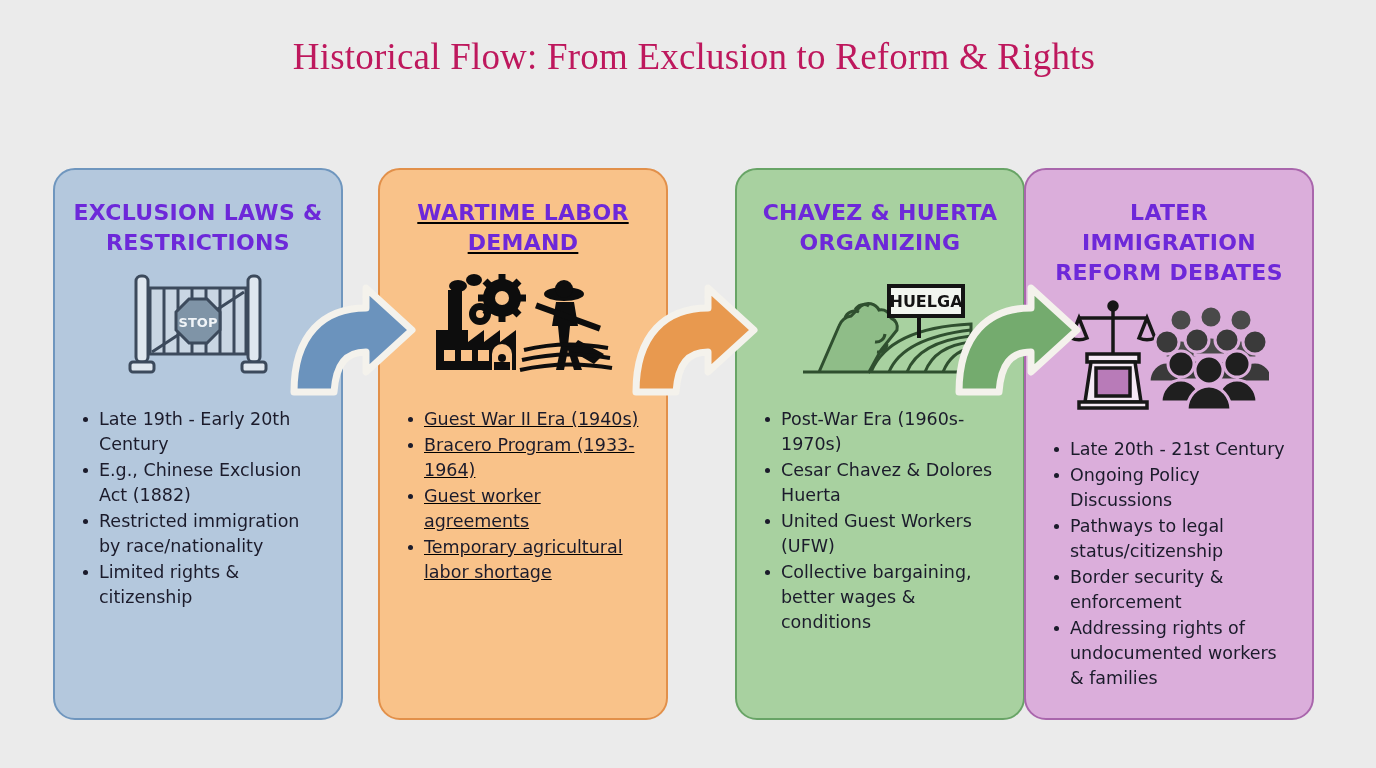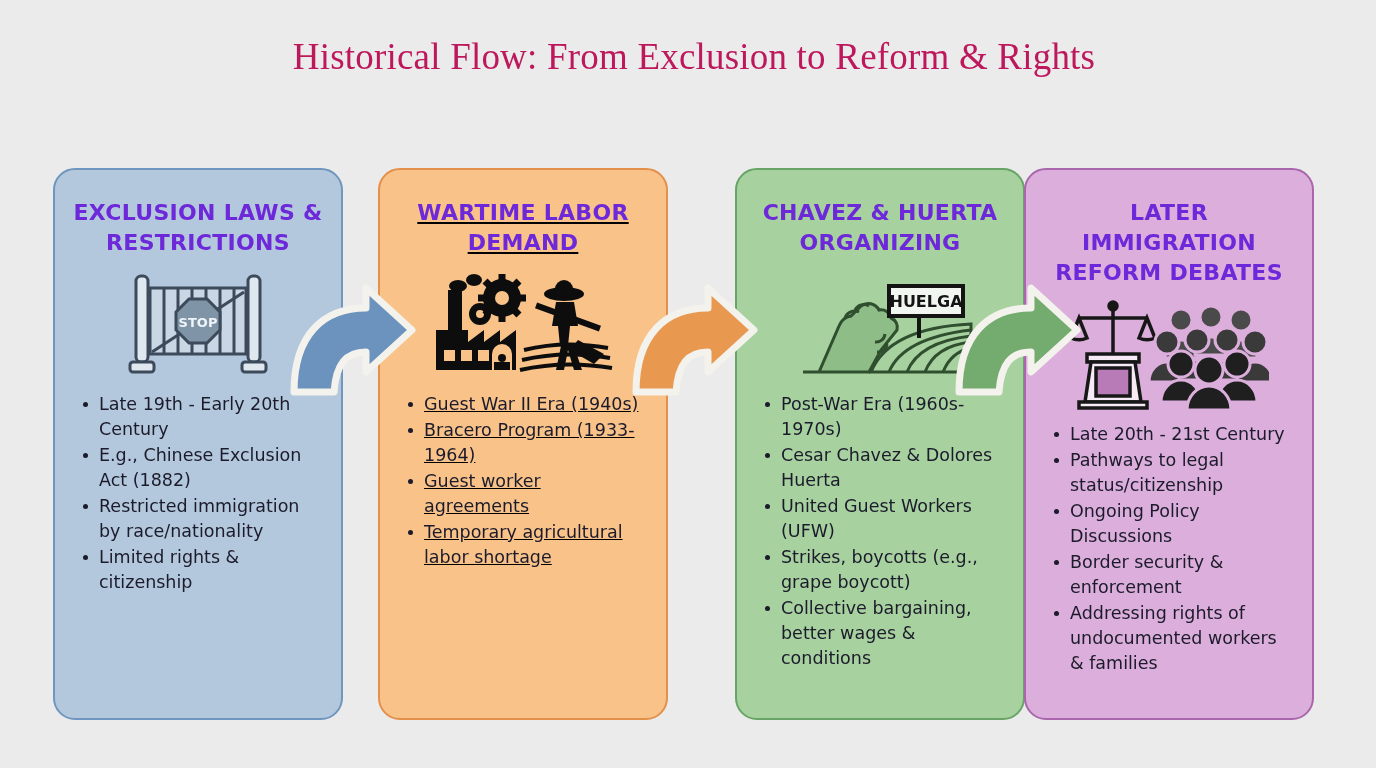--- a/index.html
+++ b/index.html
@@ -56,21 +56,21 @@
     text-transform:uppercase;
   }
   .panel-icon {
     height:118px;
     margin-top:10px;
     display:flex;
     align-items:flex-start;
     justify-content:center;
   }
   .bullets {
-    margin-top:6px;
+    margin-top:21px;
     padding-left:4px;
   }
   .bullet {
     position:relative;
     padding-left:22px;
     font-size:17.5px;
     line-height:25px;
     color:#1b1b2b;
     margin-bottom:1px;
     font-family:"DejaVu Sans", sans-serif;
@@ -215,21 +215,20 @@
           <line x1="134" y1="22" x2="134" y2="70"></line>
         </g>
         <rect x="104" y="18" width="74" height="30" fill="#f2f6f0" stroke="#141414" stroke-width="4"></rect>
         <text x="141" y="39" text-anchor="middle" font-size="16" font-weight="700" fill="#141414" font-family="DejaVu Sans, sans-serif">HUELGA</text>
       </svg>
     </div>
     <div class="bullets">
       <div class="bullet">Post-War Era (1960s-1970s)</div>
       <div class="bullet">Cesar Chavez &amp; Dolores Huerta</div>
       <div class="bullet">United Guest Workers (UFW)</div>
-      <div class="bullet">Strikes, boycotts (e.g., grape boycott)</div>
       <div class="bullet">Collective bargaining, better wages &amp; conditions</div>
     </div>
   </div>
 
   <div class="panel p4">
     <div class="panel-title">LATER IMMIGRATION REFORM DEBATES</div>
     <div class="panel-icon">
       <svg width="200" height="112" viewBox="0 0 200 112">
         <g stroke="#171717" stroke-width="3.5" fill="none">
           <line x1="44" y1="8" x2="44" y2="56"></line>
@@ -268,22 +267,22 @@
             <path d="M92 104 a20 22 0 0 1 40 0 Z"></path>
               <path d="M148 104 a20 22 0 0 1 40 0 Z"></path>
             <circle cx="140" cy="72" r="14"></circle>
             <path d="M118 112 a22 24 0 0 1 44 0 Z"></path>
           </g>
         </g>
       </svg>
     </div>
     <div class="bullets">
       <div class="bullet">Late 20th - 21st Century</div>
+      <div class="bullet">Ongoing Policy Discussions</div>
       <div class="bullet">Pathways to legal status/citizenship</div>
-      <div class="bullet">Ongoing Policy Discussions</div>
       <div class="bullet">Border security &amp; enforcement</div>
       <div class="bullet">Addressing rights of undocumented workers &amp; families</div>
     </div>
   </div>
 
   <div class="arrow a1">
     <svg width="130" height="120" viewBox="0 0 130 120">
       <path d="M6 114 C6 56 36 30 78 30 L78 10 L124 52 L78 94 L78 74
                C58 74 48 86 46 114 Z" fill="#6b93bd" stroke="#f4f2ec" stroke-width="7" stroke-linejoin="round"></path>
     </svg>

